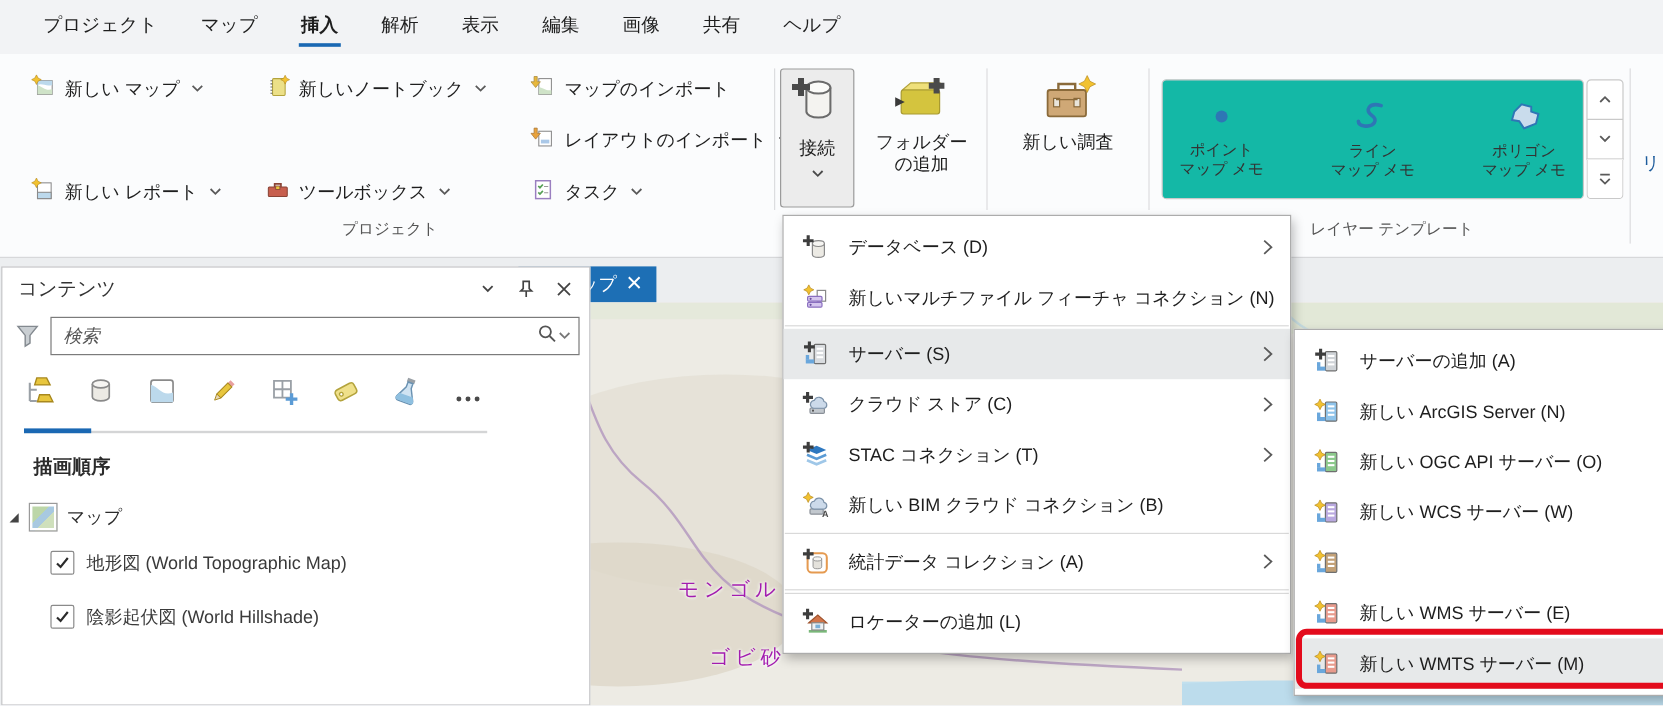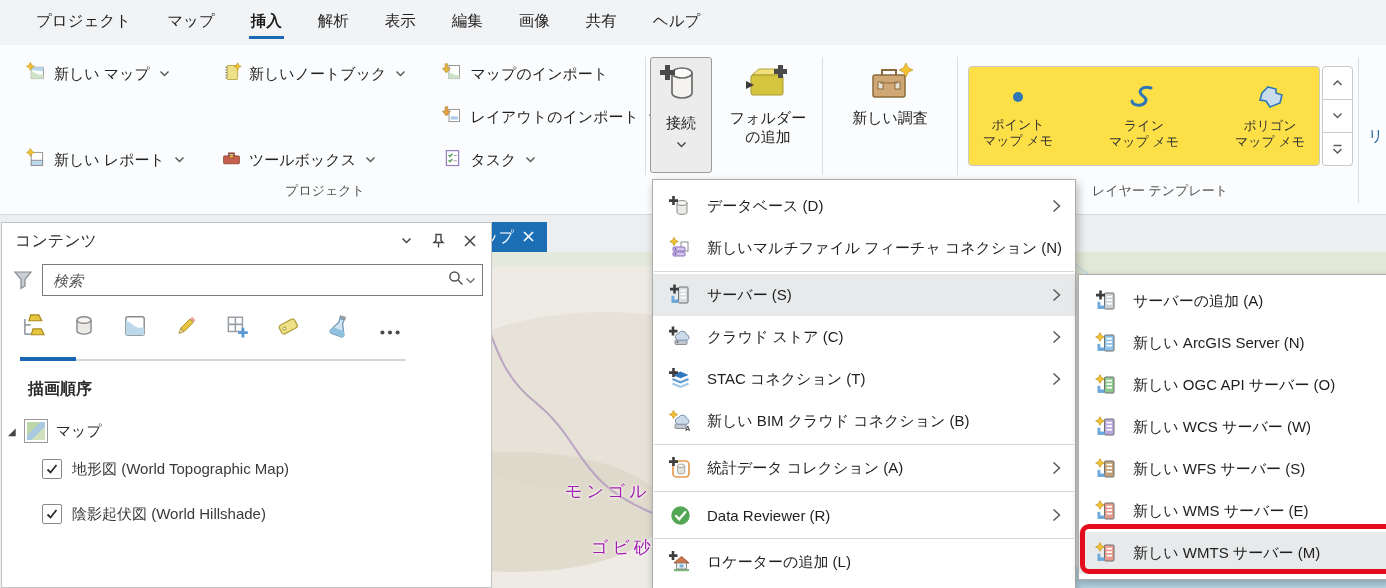--- a/index.html
+++ b/index.html
@@ -27,21 +27,21 @@
   .group-label { position:absolute; top:134px; height:24px; font-size:13px; color:#555;
                  display:flex; align-items:center; justify-content:center; }
   .vsep { position:absolute; top:12px; height:118px; width:1px; background:#dcdddf; }
 
   .bigbtn { position:absolute; top:12px; display:flex; flex-direction:column; align-items:center;
             justify-content:flex-start; font-size:15px; color:#1e1e1e; padding-top:4px; border-radius:3px; }
   .bigbtn .blab { text-align:center; line-height:19px; margin-top:2px; }
   .connect-open { border:1px solid #9b9b9b; background:#ececec; }
   .connect-open .chevd { margin-top:3px; }
 
-  .gallery { position:absolute; left:968px; top:21px; width:352px; height:100px; background:#fde047;
+  .gallery { position:absolute; left:968px; top:21px; width:352px; height:100px; background:#14b8a6;
              border:1px solid #c9c9c9; border-radius:4px; display:flex; align-items:stretch;gap:28px; }
   .gal-item { width:110px; display:flex; flex-direction:column; align-items:center; justify-content:center;
               gap:3px; font-size:13px; color:#333; text-align:center; line-height:16px; }
   .gal-scroll { position:absolute; left:1322px; top:21px; width:31px; height:100px; display:flex;
                 flex-direction:column; }
   .gal-scroll .sbtn { flex:1; background:#fff; border:1px solid #c9c9c9; display:flex; align-items:center;
                 justify-content:center; }
   .gal-scroll .sbtn + .sbtn { border-top:none; }
   .gal-scroll .sbtn:first-child { border-radius:4px 4px 0 0; }
   .gal-scroll .sbtn:last-child { border-radius:0 0 4px 4px; }
@@ -562,34 +562,20 @@
           </svg>
         </span>
     <span class="mi-label">統計データ コレクション (A)</span>
     <span class="mi-arrow">
           <svg width="9" height="14" viewBox="0 0 9 14">
             <path d="M1.5 1.5 L7.5 7 L1.5 12.5" stroke="#5a5a5a" stroke-width="1.5" fill="none"></path>
           </svg>
         </span>
   </div>
       <div class="menu-sep"></div>
-      <div class="menu-item">
-    <span class="mi-icon">
-          <svg width="23" height="23" viewBox="0 0 23 23">
-            <circle cx="11.5" cy="11.5" r="9.2" fill="#53a653"></circle>
-            <path d="M7 12 l3.2 3.2 6-7" stroke="#fff" stroke-width="2.4" fill="none" stroke-linecap="round"></path>
-          </svg>
-        </span>
-    <span class="mi-label">Data Reviewer (R)</span>
-    <span class="mi-arrow">
-          <svg width="9" height="14" viewBox="0 0 9 14">
-            <path d="M1.5 1.5 L7.5 7 L1.5 12.5" stroke="#5a5a5a" stroke-width="1.5" fill="none"></path>
-          </svg>
-        </span>
-  </div>
       <div class="menu-sep"></div>
       <div class="menu-item">
     <span class="mi-icon">
           <svg width="23" height="23" viewBox="0 0 23 23">
             <rect x="5" y="18" width="15" height="2.2" fill="#7ab87a"></rect>
             <path d="M5 12 L12.5 5.5 L20 12 Z" fill="#d2754a" stroke="#a0542e"></path>
             <rect x="7.5" y="12" width="10" height="6" fill="#f0f2f4" stroke="#8a8a8a"></rect>
             <rect x="10.5" y="13.5" width="4" height="3" fill="#7ab0d8"></rect>
             <path d="M-0.5 3.3 h3.2 v-3.2 h2.6 v3.2 h3.2 v2.6 h-3.2 v3.2 h-2.6 v-3.2 h-3.2 z" fill="#3d3d3d"></path>
           </svg>
@@ -665,21 +651,20 @@
           <svg width="23" height="23" viewBox="0 0 23 23">
   <rect x="9.5" y="3" width="9.5" height="16" rx="1" fill="#c2a076" stroke="#6f6f6f"></rect>
   <rect x="11.5" y="5.8" width="5.5" height="1.7" fill="#fff"></rect>
             <rect x="11.5" y="9.3" width="5.5" height="1.7" fill="#fff"></rect>
             <rect x="11.5" y="12.8" width="5.5" height="1.7" fill="#fff"></rect>
   <rect x="2.5" y="15.5" width="7" height="3.4" fill="#6aa7dc"></rect>
             <rect x="2.5" y="11.8" width="2.8" height="4" fill="#6aa7dc"></rect>
   <path d="M5 0.5999999999999996 L6.452 3.548 L9.4 5 L6.452 6.452 L5 9.4 L3.548 6.452 L0.5999999999999996 5 L3.548 3.548 Z" fill="#f2c230" stroke="#b98c1e" stroke-width="0.6"></path>
           </svg>
         </span>
-    <span class="mi-label">新しい WFS サーバー (S)</span>
     <span class="mi-arrow"></span>
   </div>
       <div class="menu-item">
     <span class="mi-icon">
           <svg width="23" height="23" viewBox="0 0 23 23">
   <rect x="9.5" y="3" width="9.5" height="16" rx="1" fill="#e89a8c" stroke="#6f6f6f"></rect>
   <rect x="11.5" y="5.8" width="5.5" height="1.7" fill="#fff"></rect>
             <rect x="11.5" y="9.3" width="5.5" height="1.7" fill="#fff"></rect>
             <rect x="11.5" y="12.8" width="5.5" height="1.7" fill="#fff"></rect>
   <rect x="2.5" y="15.5" width="7" height="3.4" fill="#6aa7dc"></rect>

